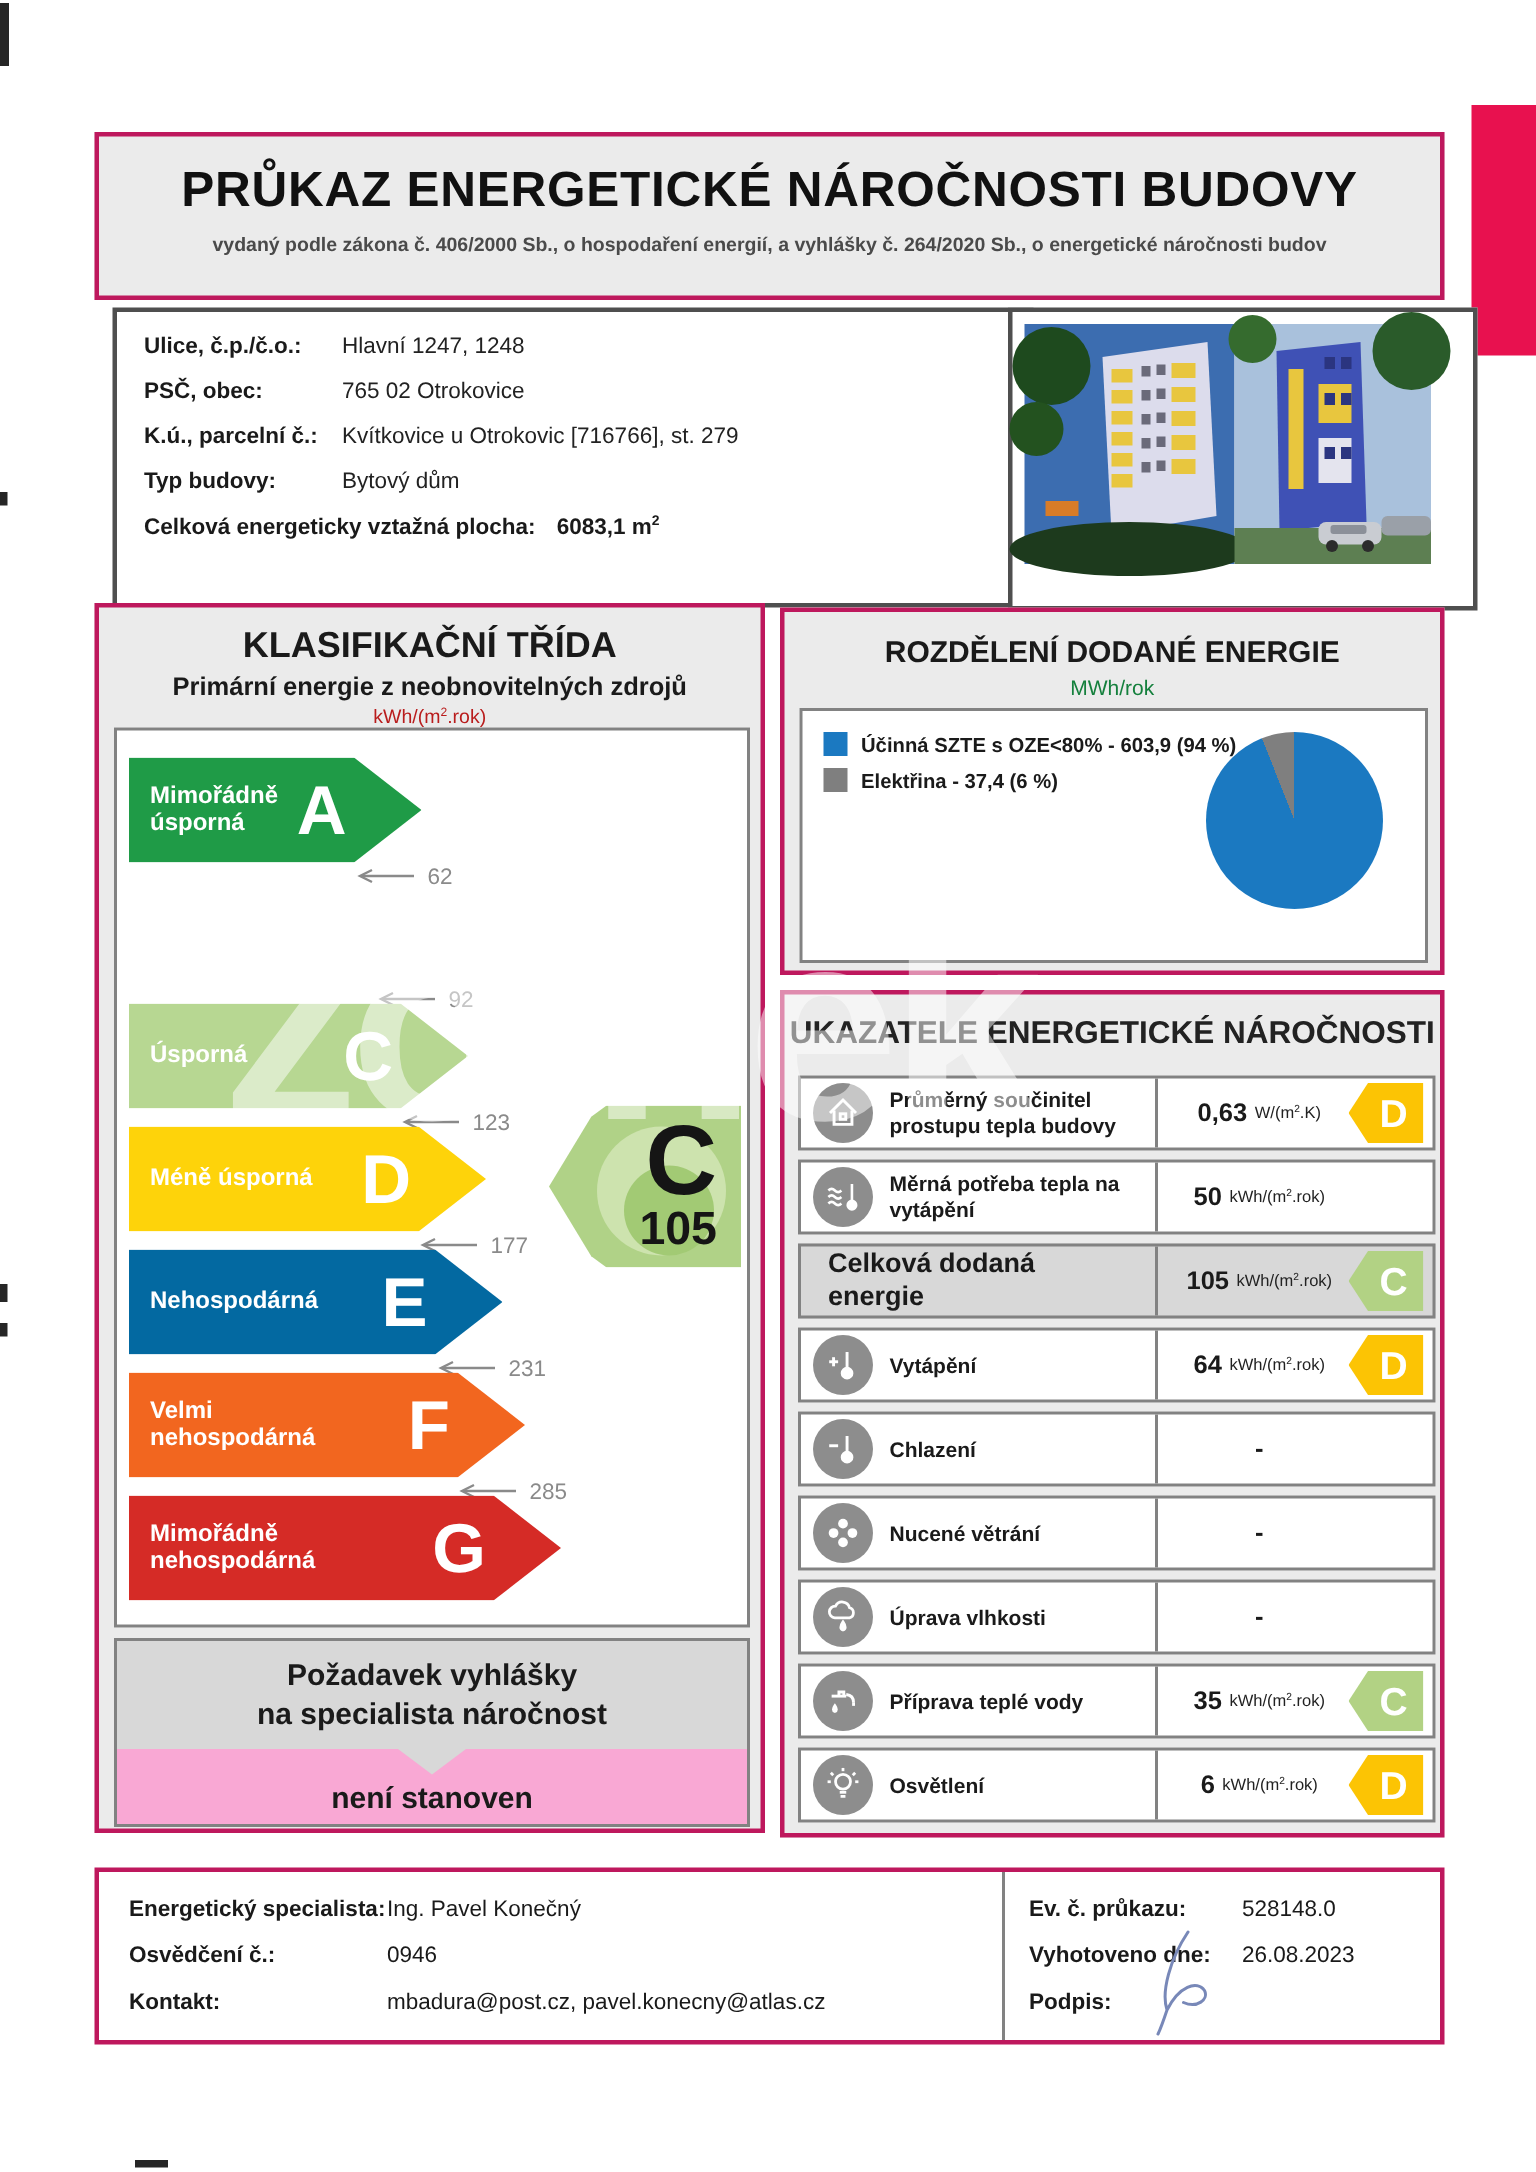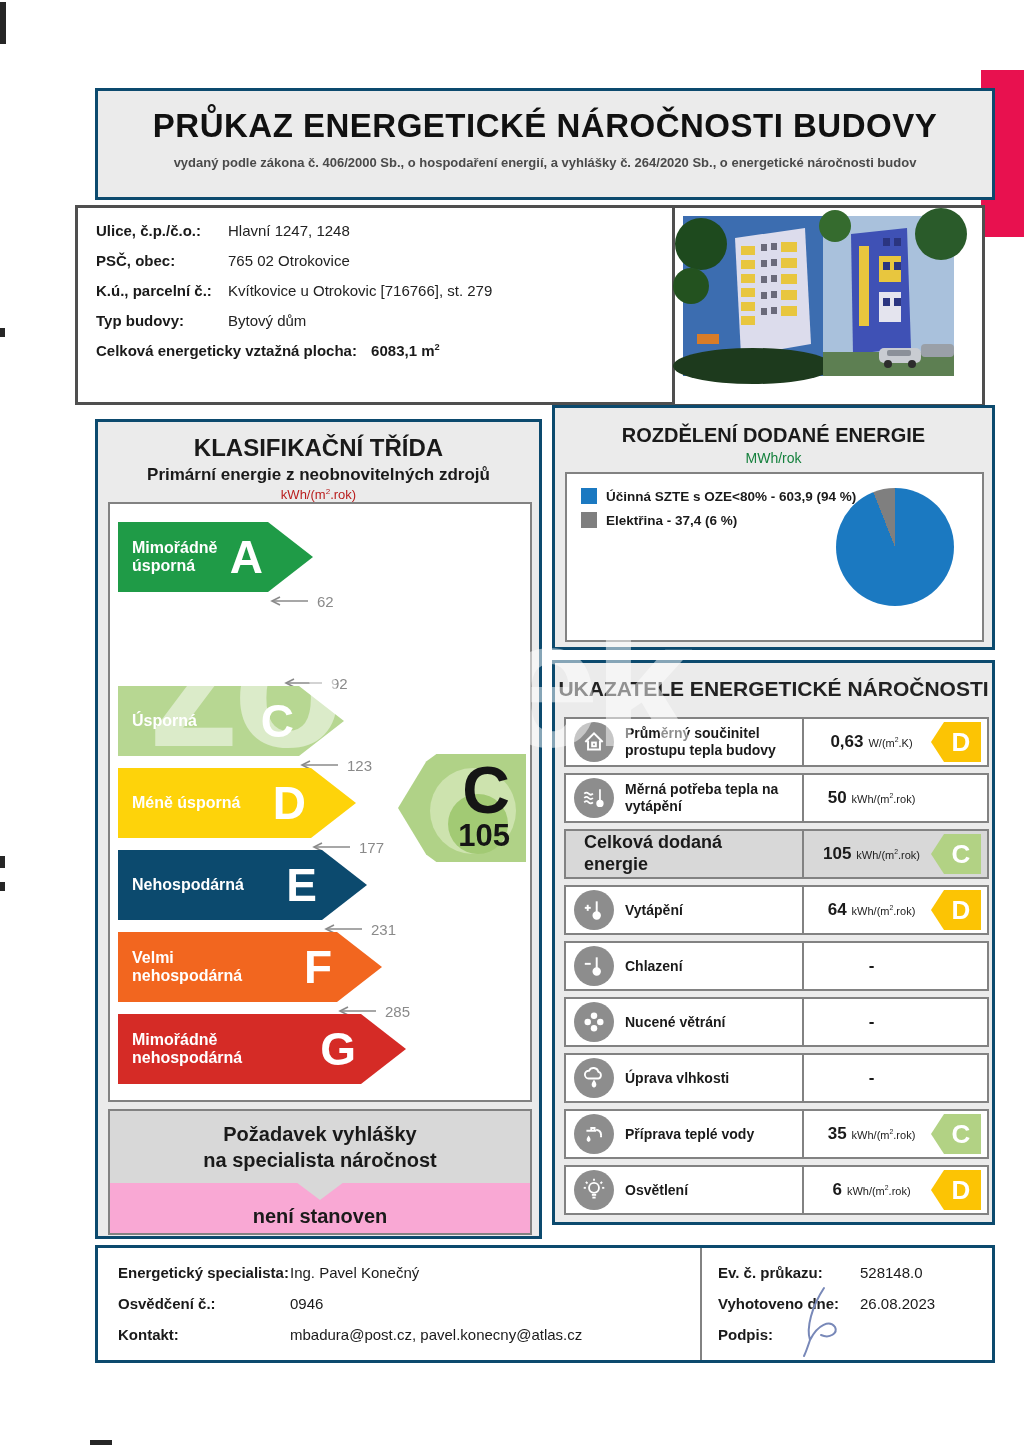--- a/index.html
+++ b/index.html
@@ -1,18 +1,18 @@
 <!DOCTYPE html>
 <html><head>
 <meta charset="utf-8">
 <style>
   html,body{margin:0;padding:0;background:#fff;}
   .page{position:relative;width:1024px;height:1448px;background:#fff;overflow:hidden;
         font-family:"Liberation Sans",sans-serif;color:#1a1a1a;}
-  .box{position:absolute;background:#ebebeb;border:3px solid #0c4a6e;box-sizing:border-box;margin-left:32px;}
+  .box{position:absolute;background:#ebebeb;border:3px solid #be185d;box-sizing:border-box;}
   .inner{position:absolute;background:#fff;border:2px solid #828282;box-sizing:border-box;}
 
   
   .pink-tab{position:absolute;left:981px;top:70px;width:43px;height:167px;background:#e8114f;}
   .artifact{position:absolute;background:#262626;}
 
   
   .header-box{left:63px;top:88px;width:900px;height:112px;text-align:center;}
   .header-title{margin-top:16px;font-size:33px;font-weight:bold;letter-spacing:.5px;color:#111;}
   .header-sub{margin-top:10px;font-size:13px;font-weight:bold;color:#4a4a4a;}
@@ -23,35 +23,35 @@
   .info-label{font-weight:bold;width:132px;flex:0 0 132px;}
   .info-value{color:#222;}
   .info-area{font-size:15px;font-weight:bold;margin-top:2px;}
   .sup{font-size:62%;vertical-align:super;}
 
   
   .photo-box{left:672px;top:205px;width:291px;height:180px;background:#fff;border:3px solid #4f4f4f;padding:8px;}
   .photo-box svg{display:block;}
 
   
-  .class-panel{left:63px;top:419px;width:447px;height:820px;}
+  .class-panel{left:63px;top:402px;width:447px;height:820px;}
   .cp-title{margin-top:12px;text-align:center;font-size:24px;font-weight:bold;}
   .cp-sub{text-align:center;font-size:17px;font-weight:bold;margin-top:3px;}
   .cp-unit{text-align:center;font-size:13px;margin-top:2px;color:#b91c1c;}
   .scale-box{left:10px;top:80px;width:424px;height:600px;}
   .bar{position:absolute;left:8px;height:70px;color:#fff;display:flex;align-items:center;
        clip-path:polygon(0 0,calc(100% - 45px) 0,100% 50%,calc(100% - 45px) 100%,0 100%);}
   .bar-label{font-size:16px;font-weight:bold;line-height:1.15;padding-left:14px;max-width:132px;}
   .bar-letter{position:absolute;right:50px;top:50%;transform:translateY(-50%);
               font-size:46px;font-weight:bold;line-height:1;}
   .bar-a{top:18px;width:195px;background:#1f9b47;}
   .bar-b{top:100px;width:208px;background:#5fb465;}
   .bar-c{top:182px;width:226px;background:#b7d792;}
   .bar-d{top:264px;width:238px;background:#fed30a;}
-  .bar-e{top:346px;width:249px;background:#0c4a6e;}
+  .bar-e{top:346px;width:249px;background:#0369a1;}
   .bar-f{top:428px;width:264px;background:#f2661f;}
   .bar-g{top:510px;width:288px;background:#d52b26;}
   .threshold{position:absolute;height:14px;display:flex;align-items:center;gap:9px;
              font-size:15px;color:#8a8a8a;}
   .t-a{top:90px;left:158px;} .t-b{top:172px;left:172px;} .t-c{top:254px;left:188px;}
   .t-d{top:336px;left:200px;} .t-e{top:418px;left:212px;} .t-f{top:500px;left:226px;}
   .marker{position:absolute;left:288px;top:250px;width:128px;height:108px;background:#b0d287;
           clip-path:polygon(0 50%,22% 7%,30% 0,100% 0,100% 100%,30% 100%,22% 93%);
           display:flex;flex-direction:column;align-items:flex-end;justify-content:center;
           padding-right:16px;box-sizing:border-box;}

